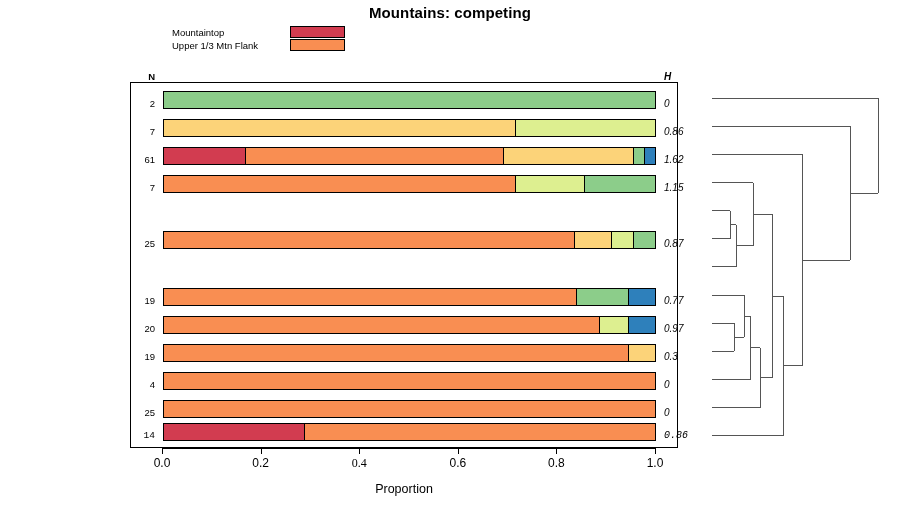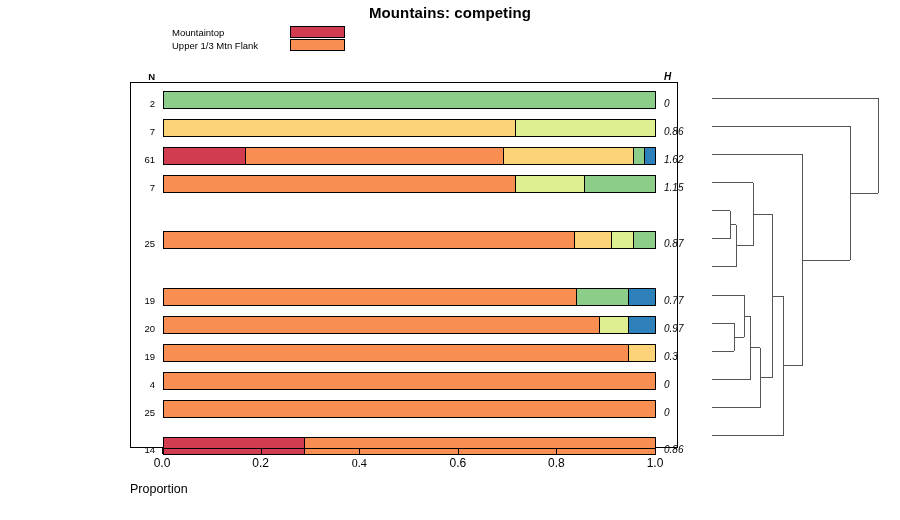--- a/index.html
+++ b/index.html
@@ -72,21 +72,21 @@
 
   
   .xaxis{position:absolute;left:130px;top:448px;width:548px;height:2px;}
   .xaxis-line{position:absolute;left:32px;top:0;width:493px;height:1px;background:#000;}
   .xtick{position:absolute;top:0;width:1px;height:6px;background:#000;}
   .xticklabel{
     position:absolute;top:8px;width:40px;margin-left:-20px;text-align:center;
     font-size:12px;
   }
   .xlabel{
-    position:absolute;left:130px;top:482px;width:548px;
+    position:absolute;left:130px;top:482px;width:548px;text-align:center;
     font-size:12.5px;
   }
 
   
   .dendro{position:absolute;left:690px;top:82px;width:210px;height:366px;}
   .dendro svg{display:block;}
 </style>
 </head>
 <body>
 
@@ -190,21 +190,21 @@
         </div>
         <div class="row-h">0</div>
       </div>
       <div class="row" style="top: 312.15px;">
         <div class="row-n">25</div>
         <div class="bar">
           <div class="seg" style="background: rgb(249, 142, 82); width: 100%;"></div>
         </div>
         <div class="row-h">0</div>
       </div>
-      <div class="row" style="top: 349px;">
+      <div class="row" style="top: 335px; font-family: Liberation Mono, monospace;">
         <div class="row-n">14</div>
         <div class="bar">
           <div class="seg" style="background: rgb(210, 60, 80); width: 28.5%;"></div>
           <div class="seg" style="background: rgb(249, 142, 82); width: 71.5%;"></div>
         </div>
         <div class="row-h">0.86</div>
       </div>
     </div>
 
   <div class="xaxis" id="xaxis">

